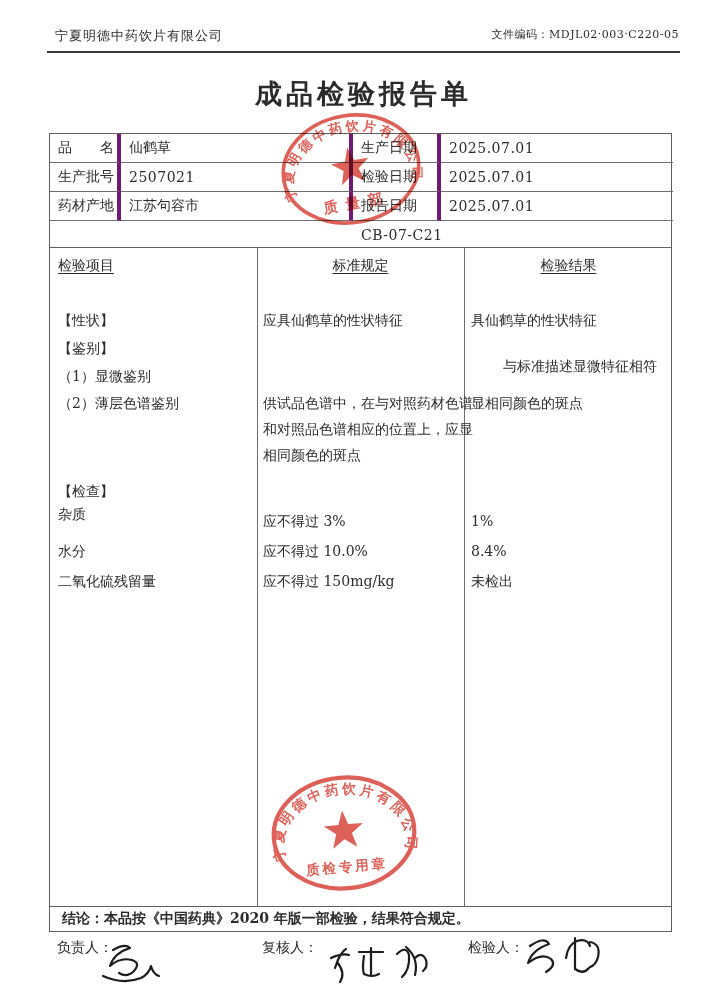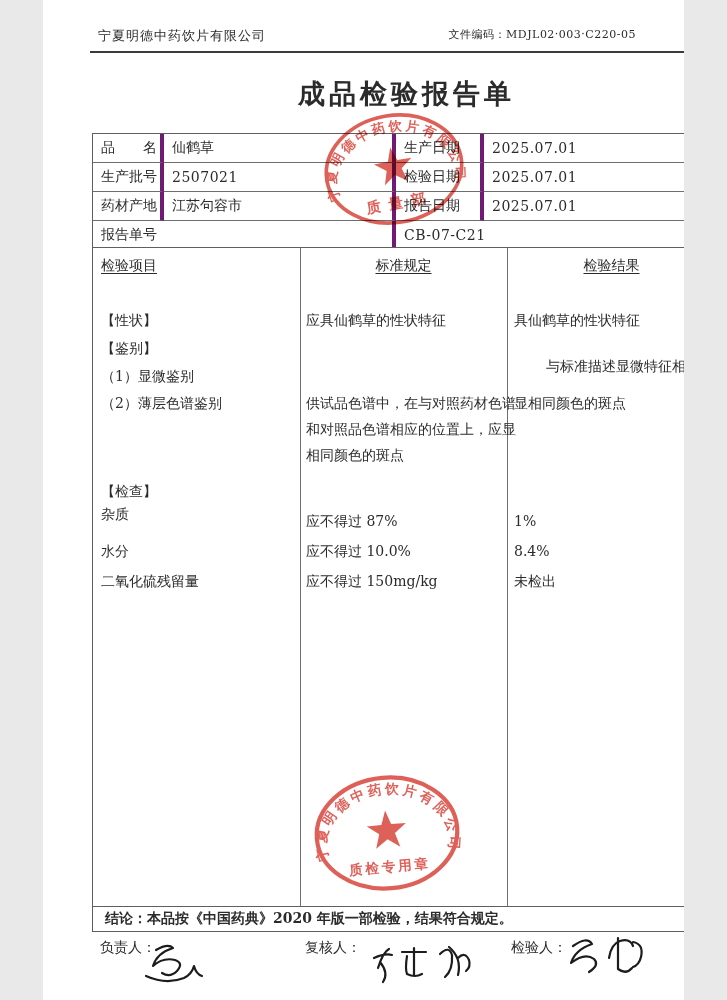--- a/index.html
+++ b/index.html
@@ -1,17 +1,17 @@
 <!DOCTYPE html>
 <html><head>
 <meta charset="utf-8">
 <style>
   html,body{margin:0;padding:0;background:#e9e9e9;}
   .page{
-    position:relative;width:641px;height:1000px;background:#ffffff;
+    position:relative;width:727px;height:1000px;background:#ffffff;
     font-family:"DejaVu Serif","Liberation Serif",serif;
     color:#2b2b2b;overflow:hidden;margin:0 auto;
   }
   
   .hdr-company{position:absolute;left:55px;top:27px;font-size:13px;letter-spacing:1px;}
   .hdr-code{position:absolute;right:48px;top:27px;font-size:11px;letter-spacing:.5px;}
   .hdr-rule{position:absolute;left:47px;top:51px;width:633px;height:0;border-top:2px solid #3a3a3a;}
   
   .doc-title{position:absolute;left:0;top:76px;width:727px;text-align:center;
     font-size:27px;font-weight:bold;letter-spacing:4px;}
@@ -68,21 +68,20 @@
     <div class="cell">生产批号</div>
     <div class="cell val">2507021</div>
     <div class="cell">检验日期</div>
     <div class="cell last-col val">2025.07.01</div>
 
     <div class="cell">药材产地</div>
     <div class="cell">江苏句容市</div>
     <div class="cell">报告日期</div>
     <div class="cell last-col val">2025.07.01</div>
 
-    <div class="cell span12 last-row">报告单号</div>
     <div class="cell span34 last-col last-row val">CB-07-C21</div>
   </div>
 
   <div class="main-section">
     <div class="vline vl1"></div>
     <div class="vline vl2"></div>
 
     <div class="tline c1 sec-hd" style="top:7px;">检验项目</div>
     <div class="tline hd2 sec-hd" style="top:7px;">标准规定</div>
     <div class="tline hd3 sec-hd" style="top:7px;">检验结果</div>
@@ -98,21 +97,21 @@
 
     <div class="tline c1" style="top:145px;">（2）薄层色谱鉴别</div>
     <div class="tline c2" style="top:145px;">供试品色谱中，在与对照药材色谱</div>
     <div class="tline c2" style="top:171px;">和对照品色谱相应的位置上，应显</div>
     <div class="tline c2" style="top:197px;">相同颜色的斑点</div>
     <div class="tline c3" style="top:145px;">显相同颜色的斑点</div>
 
     <div class="tline c1" style="top:233px;">【检查】</div>
 
     <div class="tline c1" style="top:256px;">杂质</div>
-    <div class="tline c2" style="top:263px;">应不得过 87%</div>
+    <div class="tline c2" style="top:263px;">应不得过 3%</div>
     <div class="tline c3" style="top:263px;">1%</div>
 
     <div class="tline c1" style="top:293px;">水分</div>
     <div class="tline c2" style="top:293px;">应不得过 10.0%</div>
     <div class="tline c3" style="top:293px;">8.4%</div>
 
     <div class="tline c1" style="top:323px;">二氧化硫残留量</div>
     <div class="tline c2" style="top:323px;">应不得过 150mg/kg</div>
     <div class="tline c3" style="top:323px;">未检出</div>
   </div>

